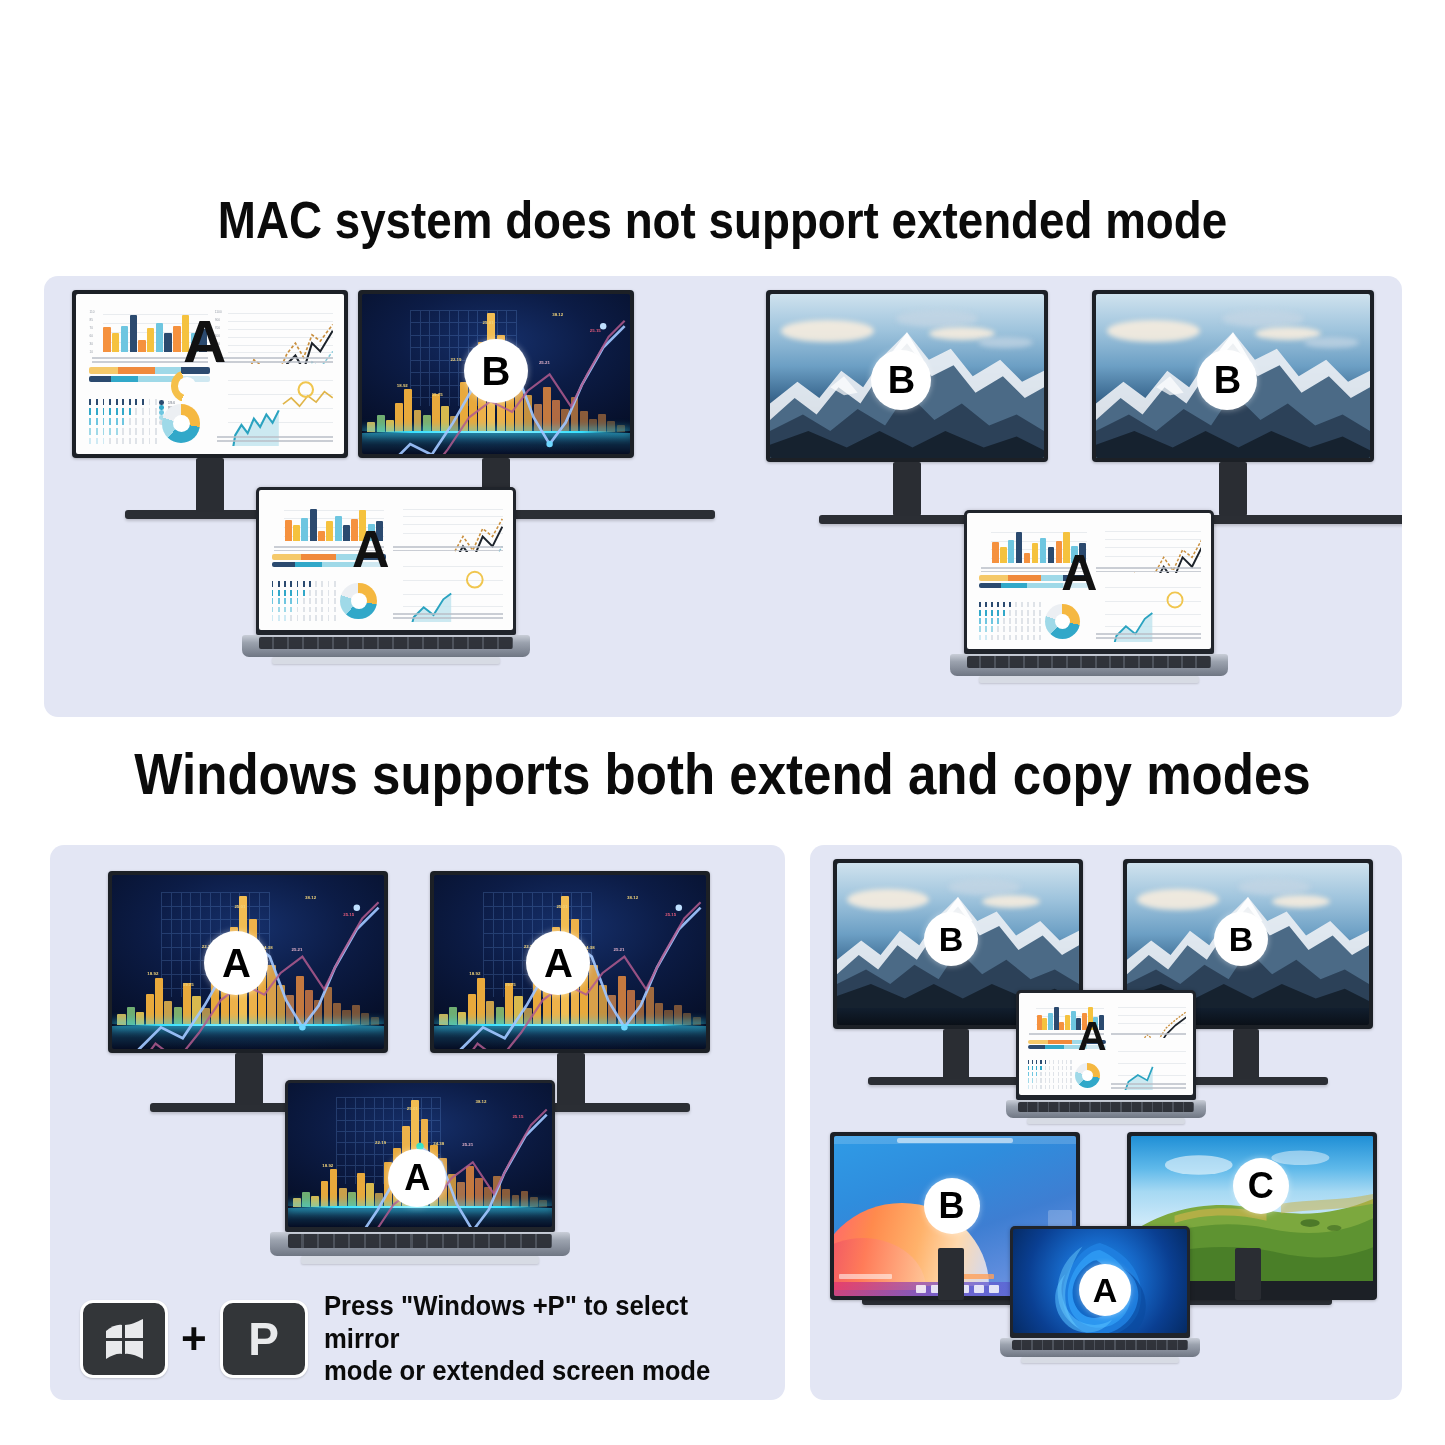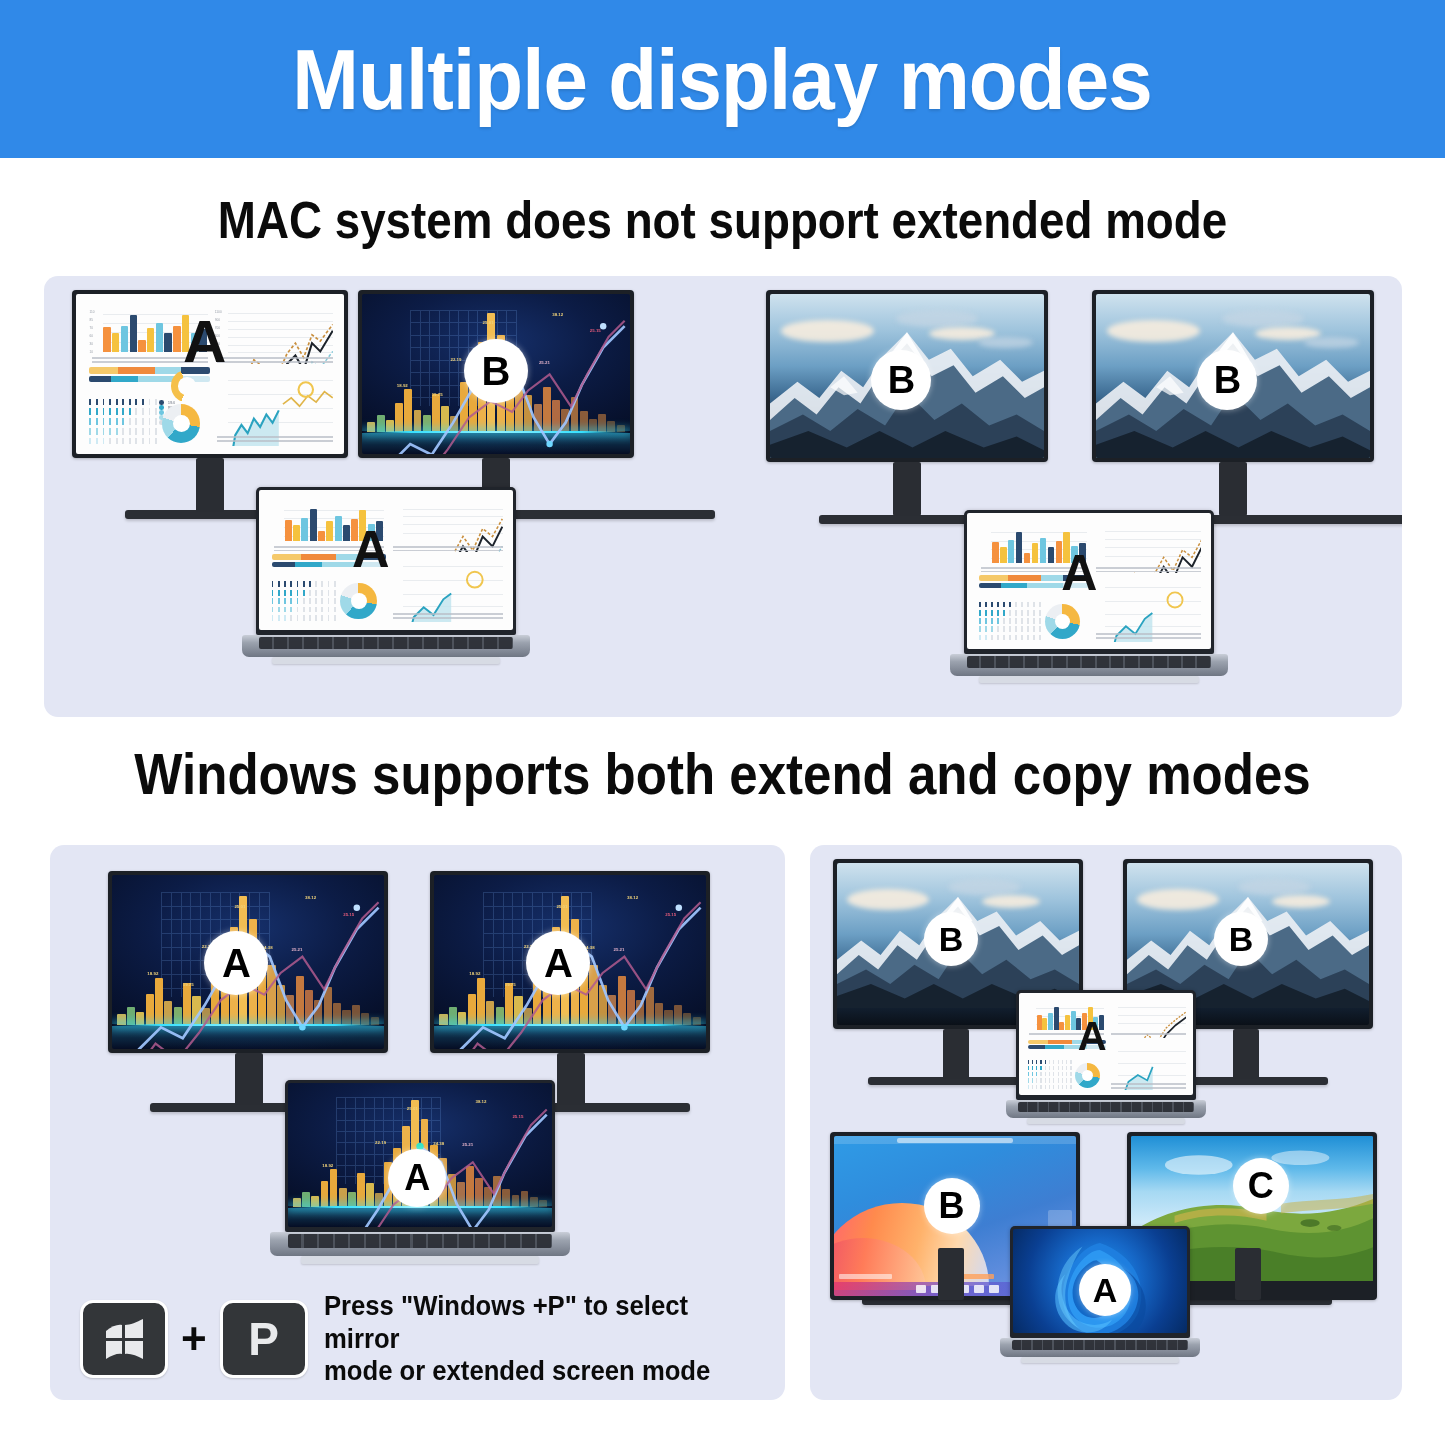--- a/index.html
+++ b/index.html
@@ -166,23 +166,20 @@
   .kbkey .glyph{color:#e9eaec;font-size:46px;font-weight:700;line-height:1;}
   .kbplus{color:#0b0b0b;font-size:44px;font-weight:700;margin:0 13px;flex:0 0 auto;line-height:1;}
   .kbtext{margin-left:16px;color:#0b0b0b;font-size:27px;font-weight:700;line-height:1.22;
       transform:scaleX(0.95);transform-origin:left center;}
 </style>
 </head>
 <body>
 
 <div class="page">
 
-  <div class="banner">
-    <div class="banner-title">Multiple display modes</div>
-  </div>
 
   <div class="heading h-mac">MAC system does not support extended mode</div>
 
   <div class="panel p-mac">
 
     <div>
 
       <div class="mon-base" style="left:81px;top:234px;width:590px;height:9px;"></div>
 
       <div class="monitor" style="left:28px;top:14px;width:276px;height:168px;">

